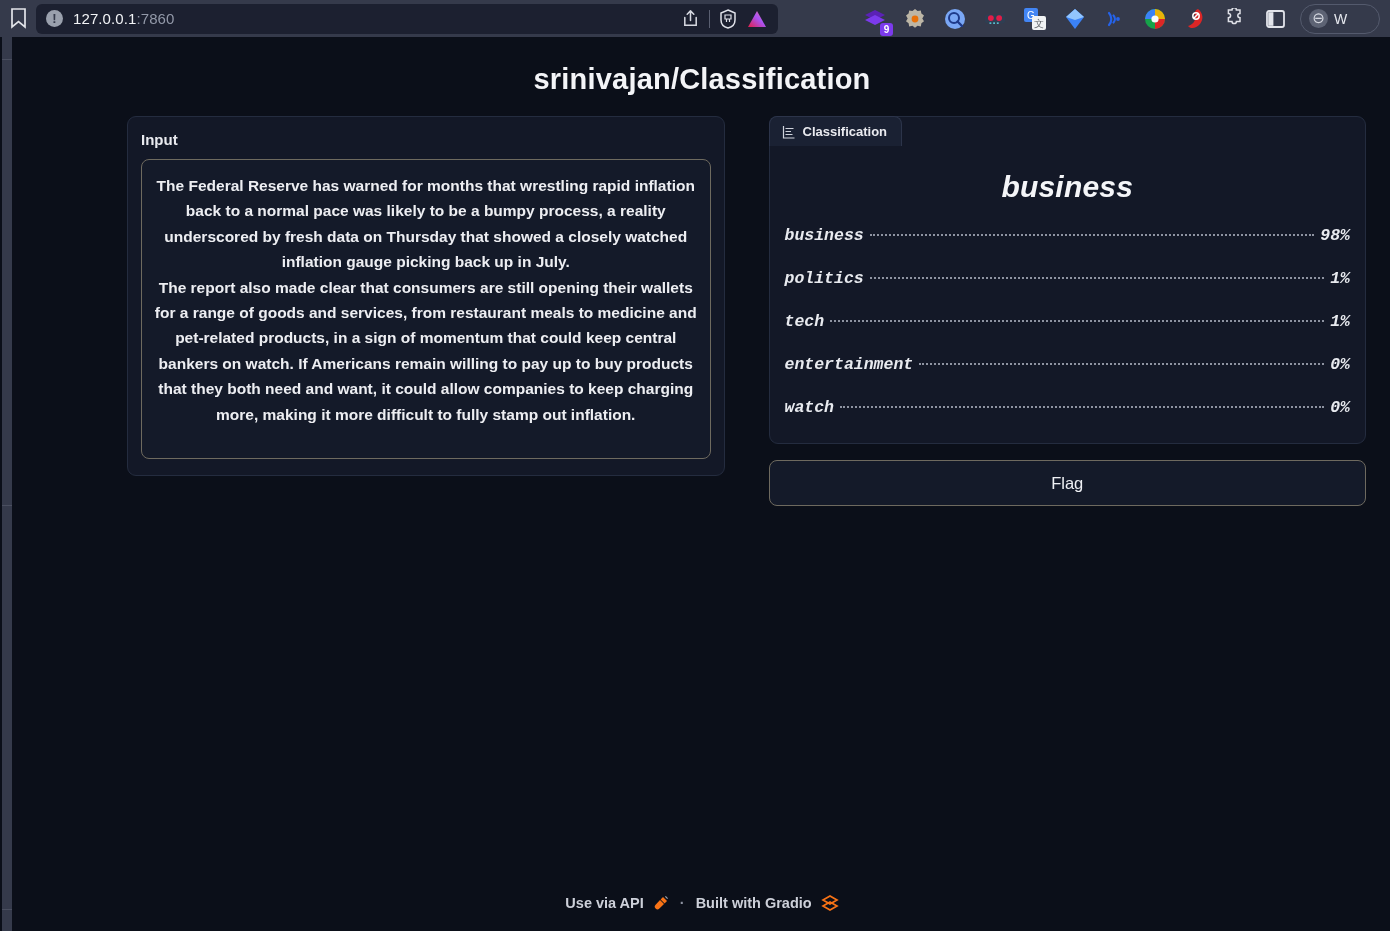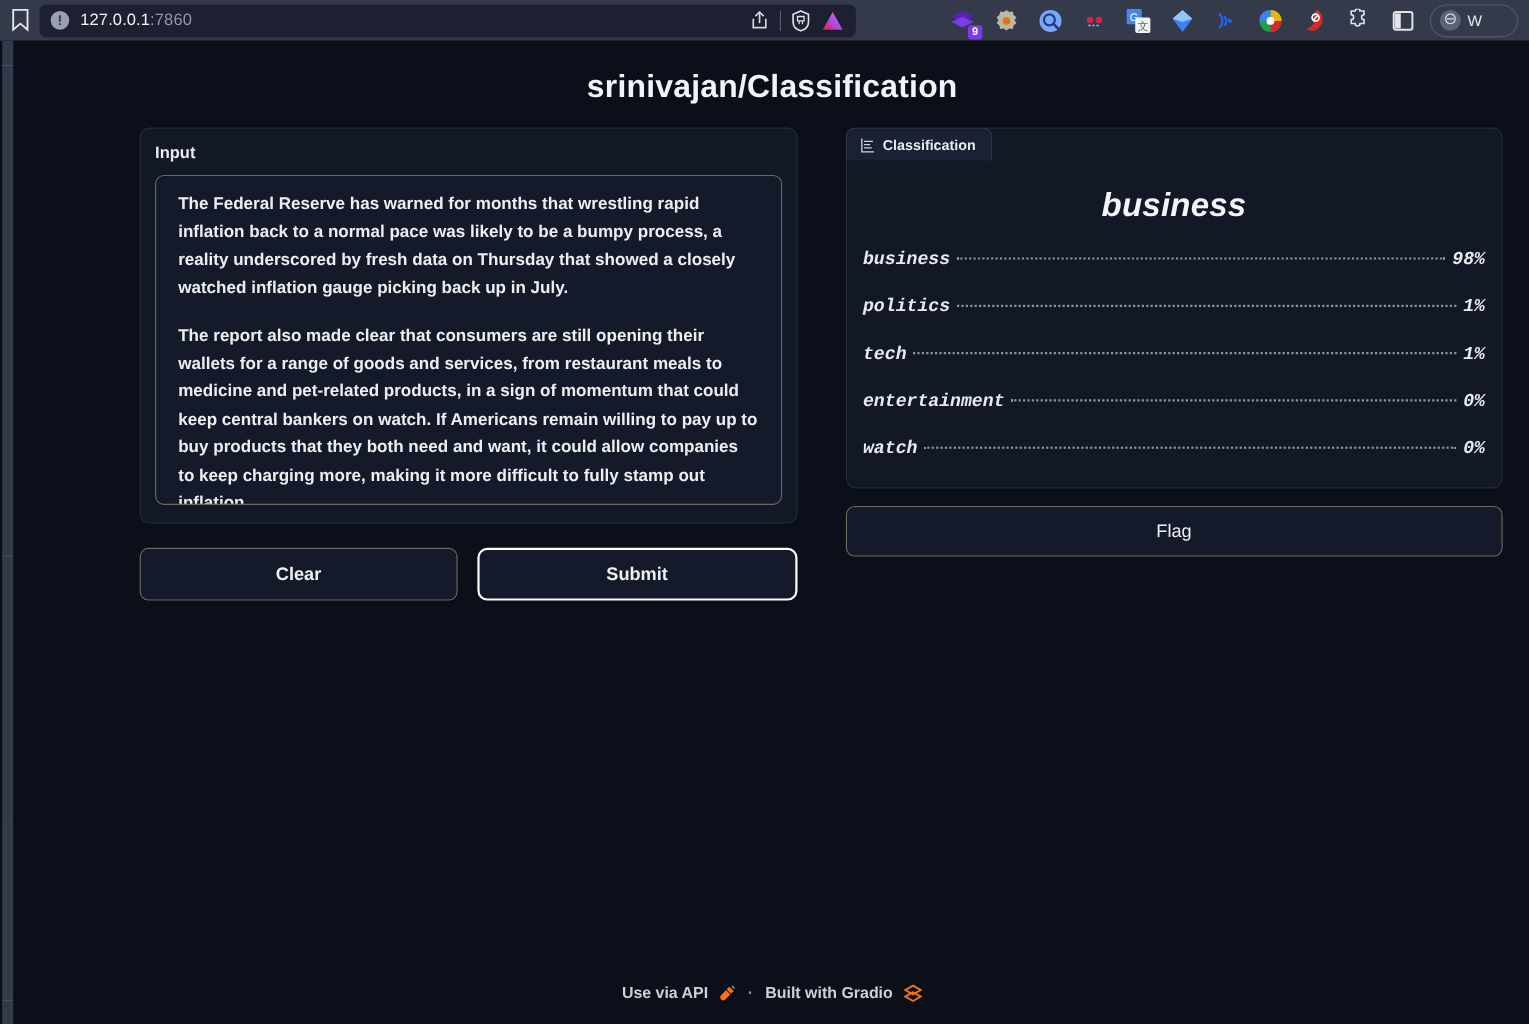--- a/index.html
+++ b/index.html
@@ -129,31 +129,32 @@
   }
   .block-label {
     font-size:15px; font-weight:bold;
     color:#e9eaef;
     margin-bottom:11px;
   }
   .textarea-box {
     background:#141a29;
     border:1px solid #6e6a5f;
     border-radius:8px;
-    padding:13px 20px;
+    padding:13px 6px;
     height:300px;
     overflow:hidden;
+    text-align:center;
   }
   .textarea-box p {
     font-size:15.5px;
     line-height:1.64;
     font-weight:bold;
     color:#edeef2;
   }
-  .textarea-box p + p { margin-top:18px; }
+  .textarea-box p + p { }
 
   .btn-row { display:flex; gap:18px; margin-top:22px; }
   .btn {
     flex:1;
     height:48px;
     background:#141a29;
     border:1px solid #6e6a5f;
     border-radius:8px;
     color:#eef0f4;
     font-size:16.5px;
@@ -394,24 +395,20 @@
     <div class="columns">
 
       <div class="col col-left">
         <div class="block">
           <div class="block-label">Input</div>
           <div class="textarea-box" placeholder="">
             <p>The Federal Reserve has warned for months that wrestling rapid inflation back to a normal pace was likely to be a bumpy process, a reality underscored by fresh data on Thursday that showed a closely watched inflation gauge picking back up in July.</p>
             <p>The report also made clear that consumers are still opening their wallets for a range of goods and services, from restaurant meals to medicine and pet-related products, in a sign of momentum that could keep central bankers on watch. If Americans remain willing to pay up to buy products that they both need and want, it could allow companies to keep charging more, making it more difficult to fully stamp out inflation.</p>
           </div>
         </div>
-        <div class="btn-row">
-          <div class="btn">Clear</div>
-          <div class="btn focused">Submit</div>
-        </div>
       </div>
 
       <div class="col col-right">
         <div class="tabbed">
           <div class="tab-strip">
             <div class="tab">
               <svg class="tab-icon" viewBox="0 0 14 14">
                 <path d="M1.5 1 v12 h11" fill="none" stroke="#cfd3dc" stroke-width="1.2"></path>
                 <path d="M3.5 3.5 h8 M3.5 6.5 h5.5 M3.5 9.5 h7" stroke="#cfd3dc" stroke-width="1.2"></path>
               </svg>

